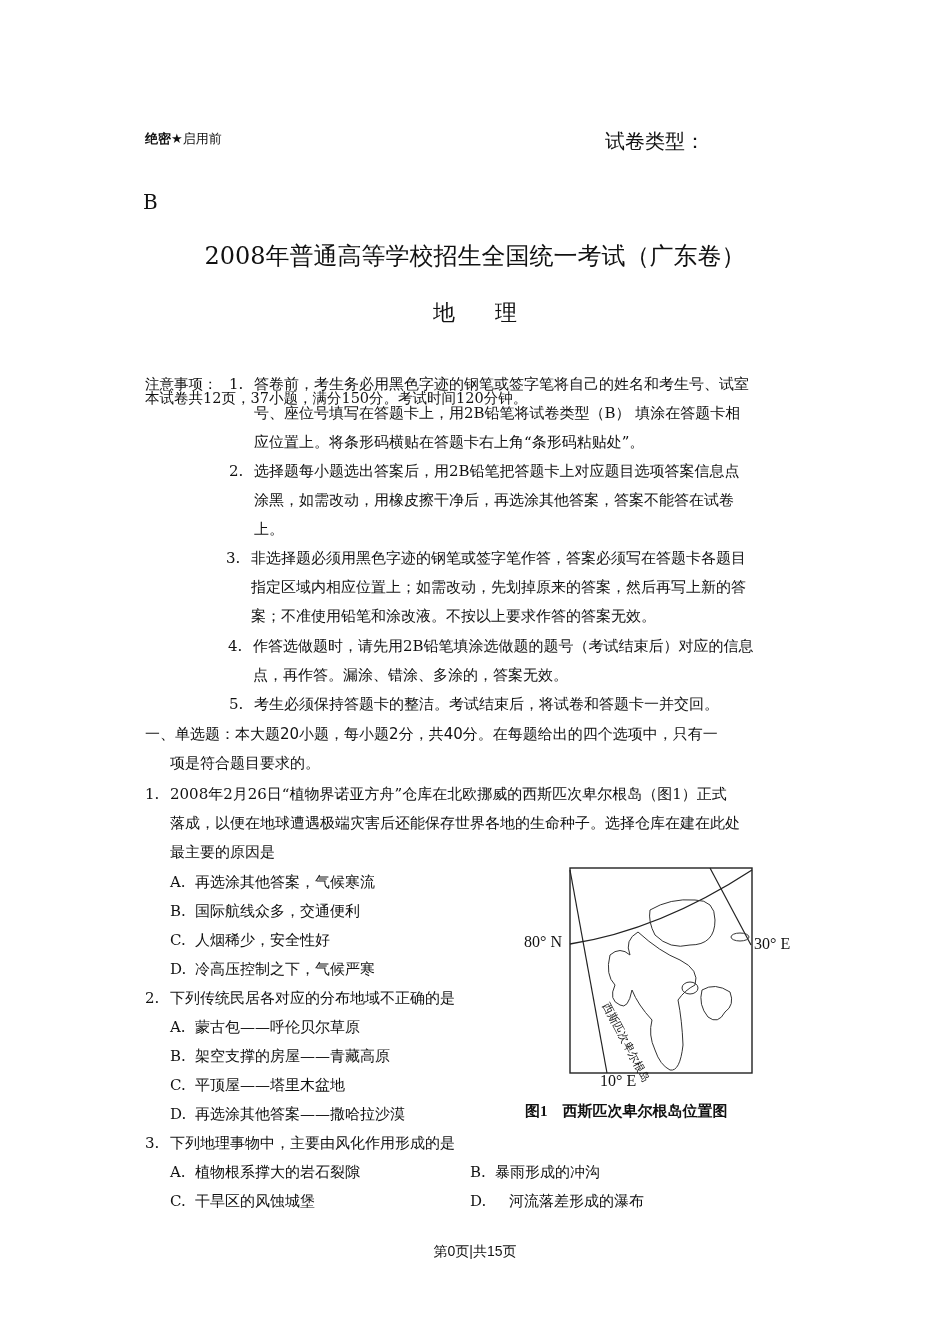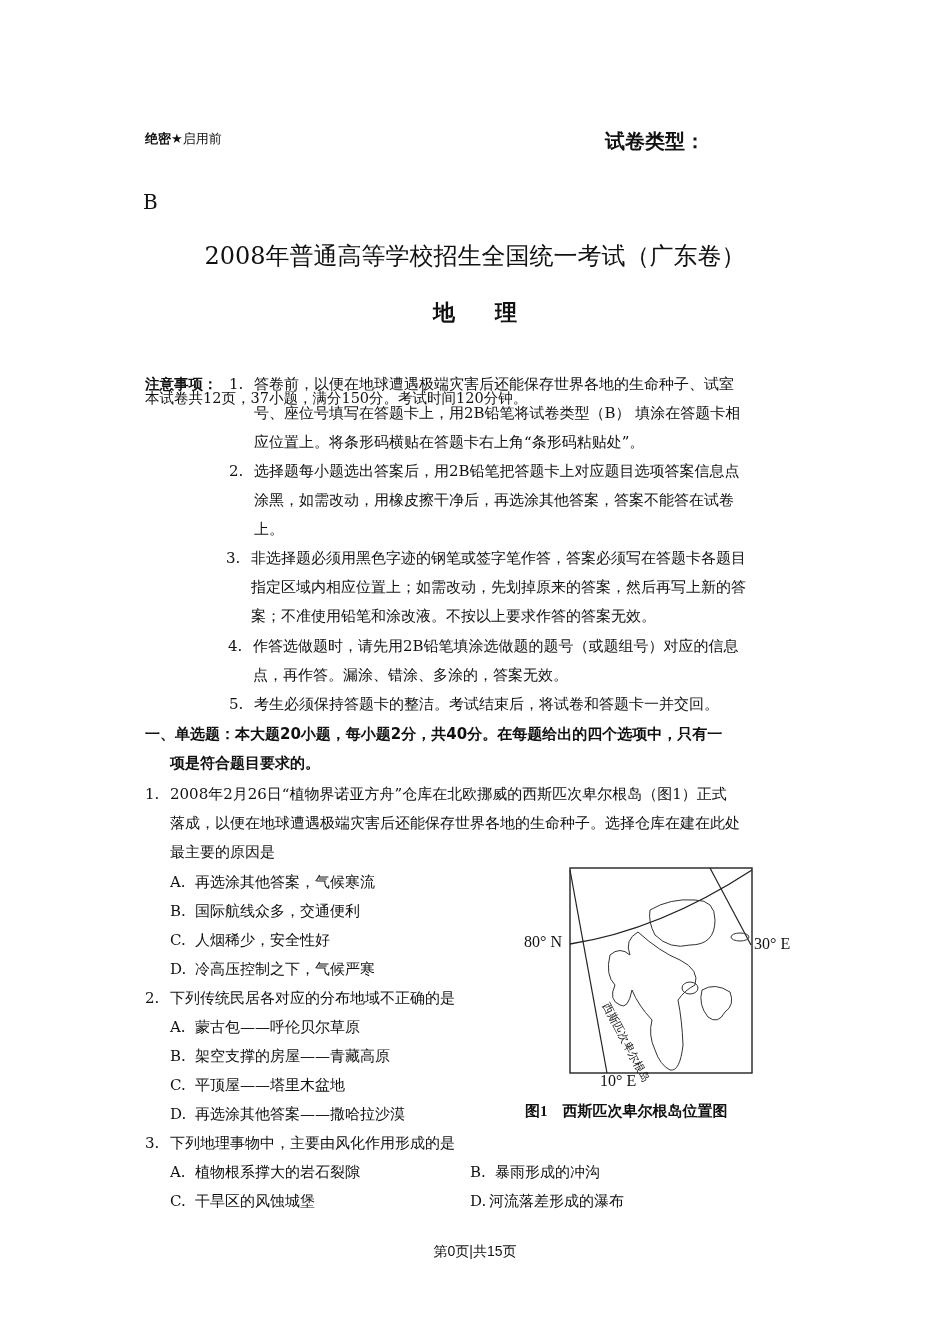--- a/index.html
+++ b/index.html
@@ -2,21 +2,21 @@
 <html><head>
 <meta charset="utf-8">
 <style>
   html, body { margin: 0; padding: 0; background: #ffffff; }
   body {
     width: 950px; height: 1344px; position: relative; overflow: hidden;
     font-family: "DejaVu Serif", "Liberation Serif", serif;
     color: #111;
   }
   .abs { position: absolute; white-space: nowrap; }
-  .bold { font-weight: bold; font-family: "DejaVu Sans", "Liberation Sans", sans-serif; }
+  .bold { font-weight: normal; font-family: "DejaVu Sans", "Liberation Sans", sans-serif; }
   .secret { left: 145px; top: 130px; font-size: 13px; }
   .secret .b { font-weight: bold; font-family: "DejaVu Sans", sans-serif; }
   .type-label { left: 605px; top: 128px; font-size: 20px; }
   .type-b { left: 143px; top: 190px; font-size: 20px; }
   .title { left: 0; width: 950px; text-align: center; top: 240px; font-size: 24px; }
   .subject { left: 0; width: 950px; text-align: center; top: 298px; font-size: 22px; letter-spacing: 40px; padding-left: 40px; box-sizing: border-box; }
   .intro { left: 145px; top: 345px; font-size: 14.5px; margin-top: 44px; }
   .notes-label { left: 145px; top: 375px; font-size: 14.5px; text-align: center; }
   .line { font-size: 15px; position: absolute; white-space: nowrap; }
   .sec-head { font-size: 15px; }
@@ -34,36 +34,36 @@
 <div class="abs type-b">B</div>
 
 <div class="abs title">2008年普通高等学校招生全国统一考试（广东卷）</div>
 <div class="abs subject bold">地理</div>
 <div class="abs intro">本试卷共12页，37小题，满分150分。考试时间120分钟。</div>
 
 <div class="abs notes-label bold">注意事项：</div>
 
 <div>
   <span class="line" style="left:229px;top:375px">1.</span>
-  <span class="line" style="left:254px;top:375px">答卷前，以便在地球遭遇极端灾害后还能保存世界各地的生命种子、试室</span>
+  <span class="line" style="left:254px;top:375px">答卷前，考生务必用黑色字迹的钢笔或签字笔将自己的姓名和考生号、试室</span>
   <span class="line" style="left:254px;top:404px">号、座位号填写在答题卡上，用2B铅笔将试卷类型（B） 填涂在答题卡相</span>
   <span class="line" style="left:254px;top:433px">应位置上。将条形码横贴在答题卡右上角“条形码粘贴处”。</span>
 
   <span class="line" style="left:229px;top:462px">2.</span>
   <span class="line" style="left:254px;top:462px">选择题每小题选出答案后，用2B铅笔把答题卡上对应题目选项答案信息点</span>
   <span class="line" style="left:254px;top:491px">涂黑，如需改动，用橡皮擦干净后，再选涂其他答案，答案不能答在试卷</span>
   <span class="line" style="left:254px;top:520px">上。</span>
 
   <span class="line" style="left:226px;top:549px">3.</span>
   <span class="line" style="left:251px;top:549px">非选择题必须用黑色字迹的钢笔或签字笔作答，答案必须写在答题卡各题目</span>
   <span class="line" style="left:251px;top:578px">指定区域内相应位置上；如需改动，先划掉原来的答案，然后再写上新的答</span>
   <span class="line" style="left:251px;top:607px">案；不准使用铅笔和涂改液。不按以上要求作答的答案无效。</span>
 
   <span class="line" style="left:228px;top:637px">4.</span>
-  <span class="line" style="left:253px;top:637px">作答选做题时，请先用2B铅笔填涂选做题的题号（或题组号）对应的信息</span>
+  <span class="line" style="left:253px;top:637px">作答选做题时，请先用2B铅笔填涂选做题的题号（考试结束后）对应的信息</span>
   <span class="line" style="left:253px;top:666px">点，再作答。漏涂、错涂、多涂的，答案无效。</span>
 
   <span class="line" style="left:229px;top:695px">5.</span>
   <span class="line" style="left:254px;top:695px">考生必须保持答题卡的整洁。考试结束后，将试卷和答题卡一并交回。</span>
 </div>
 
 <div class="abs sec-head bold" style="left:145px;top:725px">一、单选题：本大题20小题，每小题2分，共40分。在每题给出的四个选项中，只有一</div>
 <div class="abs sec-head bold" style="left:170px;top:754px">项是符合题目要求的。</div>
 
 <div>
@@ -100,21 +100,21 @@
   <span class="line" style="left:145px;top:1134px">3.</span>
   <span class="line" style="left:170px;top:1134px">下列地理事物中，主要由风化作用形成的是</span>
 
   <span class="line" style="left:170px;top:1163px">A.</span>
   <span class="line" style="left:195px;top:1163px">植物根系撑大的岩石裂隙</span>
   <span class="line" style="left:470px;top:1163px">B.</span>
   <span class="line" style="left:495px;top:1163px">暴雨形成的冲沟</span>
   <span class="line" style="left:170px;top:1192px">C.</span>
   <span class="line" style="left:195px;top:1192px">干旱区的风蚀城堡</span>
   <span class="line" style="left:470px;top:1192px">D.</span>
-  <span class="line" style="left:489px;top:1192px">河流落差形成的瀑布</span>
+  <span class="line" style="left:509px;top:1192px">河流落差形成的瀑布</span>
 </div>
 
 <div class="map">
   <svg width="290" height="230" viewBox="0 0 290 230">
     <rect x="50" y="8" width="182" height="205" fill="none" stroke="#222" stroke-width="1.4"></rect>
 
     <path d="M50 84 Q140 70 232 10" fill="none" stroke="#222" stroke-width="1.3"></path>
 
     <path d="M50 10 L87 213" fill="none" stroke="#222" stroke-width="1.2"></path>
 

